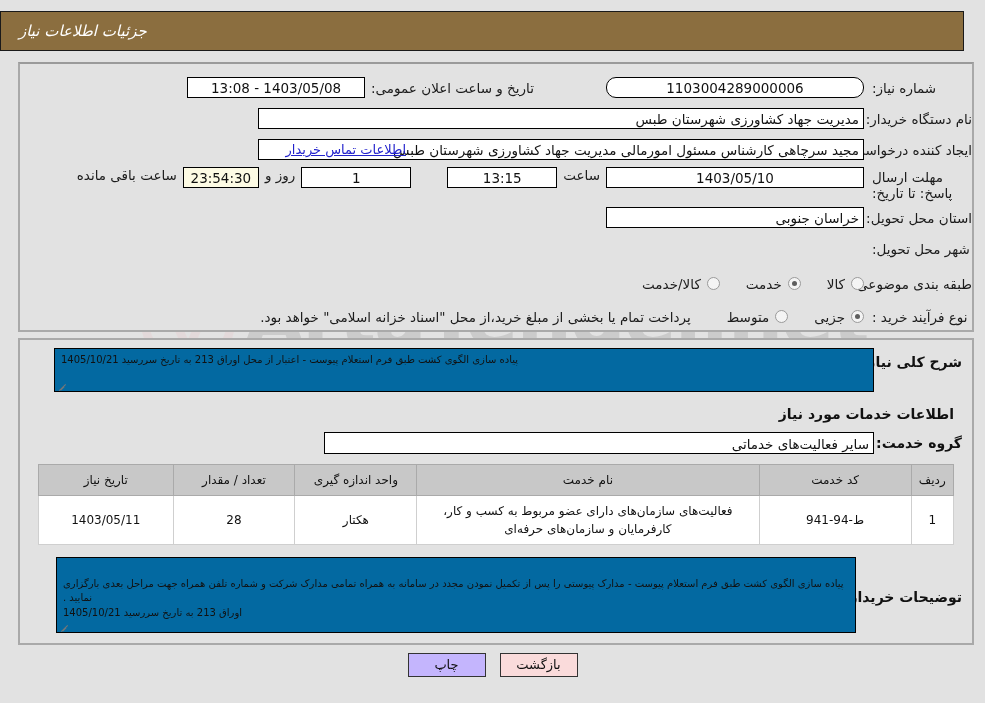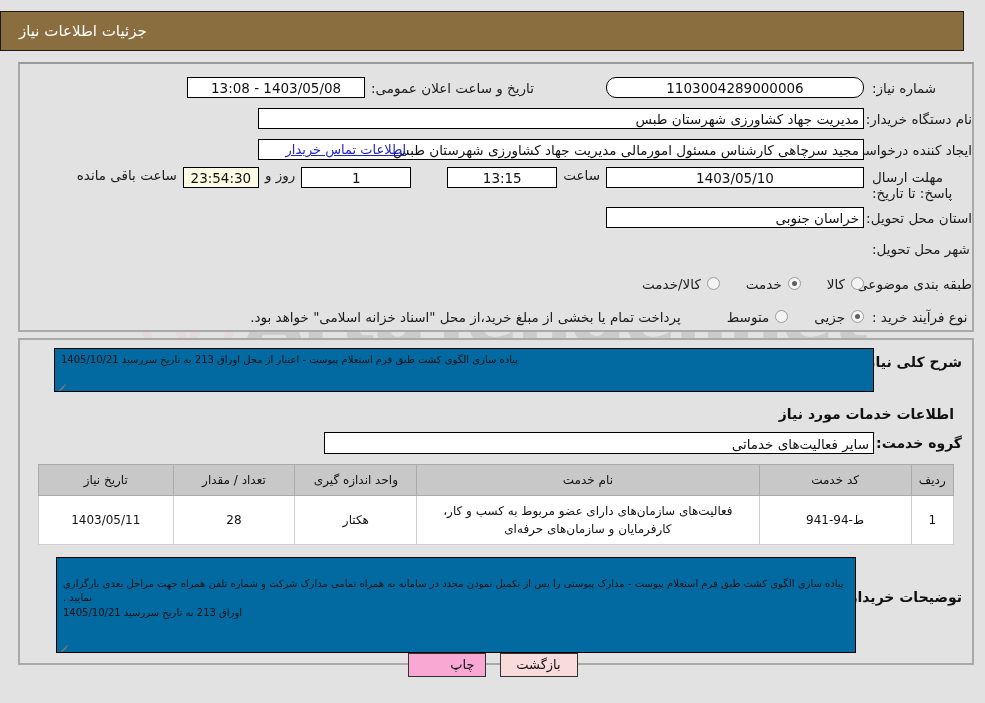--- a/index.html
+++ b/index.html
@@ -70,20 +70,21 @@
     width: 964px;
     height: 40px;
     background: #8b6e3f;
     border: 1px solid #1a1a1a;
     box-sizing: border-box;
     display: flex;
     align-items: center;
     justify-content: flex-start;
     padding-left: 0;
     padding-right: 0;
+    font-style: italic;
   }
   .header-title {
     color: #ffffff;
     font-size: 15px;
     margin-right: auto;
     padding-left: 18px;
     white-space: nowrap;
   }
 
   
@@ -341,21 +342,21 @@
     border: 1px solid #333;
     height: 24px;
     line-height: 22px;
     min-width: 78px;
     text-align: center;
     box-sizing: border-box;
     cursor: pointer;
     padding: 0 10px;
   }
   .btn-back  { background: #fadbdb; }
-  .btn-print { background: #f9a8d4; text-align: right; }
+  .btn-print { background: #c4b5fd; }
 </style>
 </head>
 <body>
 
 <div class="watermark">
   <div class="wm-inner">
     <svg class="wm-shield" viewBox="0 0 100 124">
       <path d="M50 2 L96 18 L96 60 C96 92 74 112 50 122 C26 112 4 92 4 60 L4 18 Z" fill="none" stroke="#e8c6c8" stroke-width="9"></path>
       <path d="M26 40 L50 96 L74 40" fill="none" stroke="#e8c6c8" stroke-width="9"></path>
     </svg>
@@ -428,21 +429,21 @@
     <div class="frow" style="margin-top:6px;">
       <span class="flabel w-label">نوع فرآیند خرید :</span>
       <span class="radio-item">
         <span class="radio on"></span>
         <span>جزیی</span>
       </span>
       <span class="radio-item">
         <span class="radio"></span>
         <span>متوسط</span>
       </span>
-      <span class="note-line" style="margin-right:20px;">پرداخت تمام یا بخشی از مبلغ خرید،از محل "اسناد خزانه اسلامی" خواهد بود.</span>
+      <span class="note-line" style="margin-right:10px;">پرداخت تمام یا بخشی از مبلغ خرید،از محل "اسناد خزانه اسلامی" خواهد بود.</span>
     </div>
 
   </div>
 
   <div class="panel-desc">
 
     <div class="desc-row">
       <span class="desc-label">شرح کلی نیاز:</span>
       <div class="textarea-box" style="width:820px; height:44px;">
         <span>پیاده سازی الگوی کشت طبق فرم استعلام پیوست - اعتبار از محل اوراق 213 به تاریخ سررسید 1405/10/21</span>
@@ -475,21 +476,21 @@
           <td>فعالیت‌های سازمان‌های دارای عضو مربوط به کسب و کار، کارفرمایان و سازمان‌های حرفه‌ای</td>
           <td>هکتار</td>
           <td>28</td>
           <td>1403/05/11</td>
         </tr>
       </tbody>
     </table>
 
     <div class="notes-row">
       <span class="notes-label">توضیحات خریدار:</span>
-      <div class="textarea-box" style="width:800px; height:96px; white-space:pre-line;">
+      <div class="textarea-box" style="width:800px; height:76px; white-space:pre-line;">
         <span>پیاده سازی الگوی کشت طبق فرم استعلام پیوست - مدارک پیوستی را پس از تکمیل نمودن مجدد در سامانه به همراه تمامی مدارک شرکت و شماره تلفن همراه جهت مراحل بعدی بارگزاری نمایید .
 اوراق 213 به تاریخ سررسید 1405/10/21</span>
         <span class="resizer"></span>
       </div>
     </div>
 
   </div>
 
   <div class="footer">
     <div class="btn btn-back">بازگشت</div>

